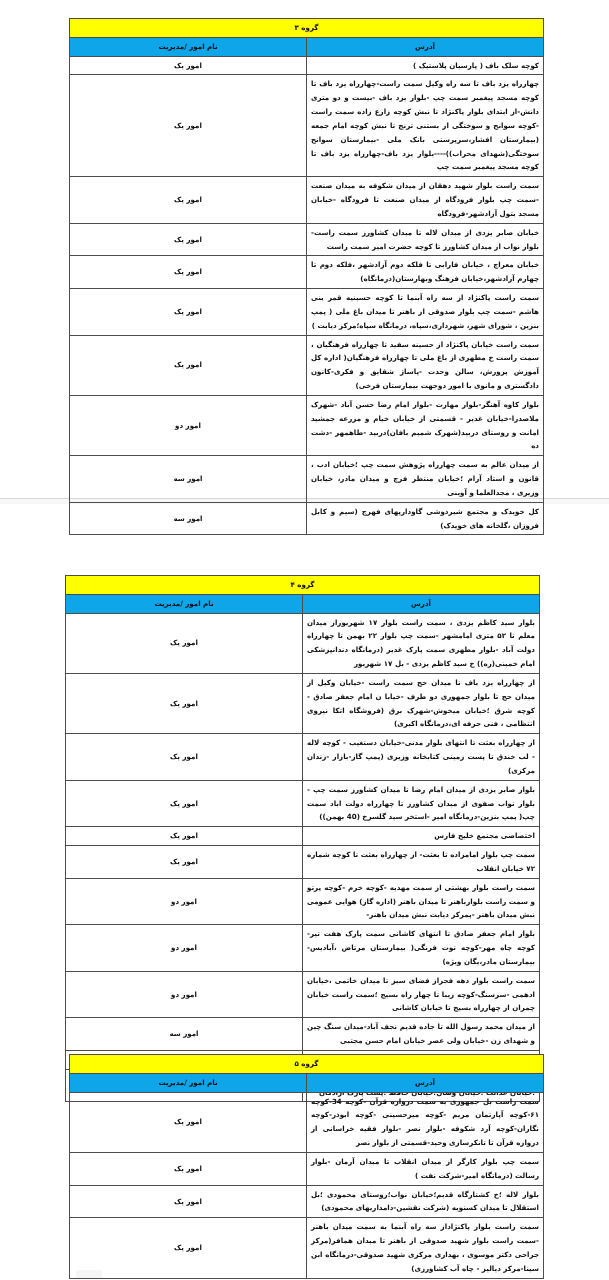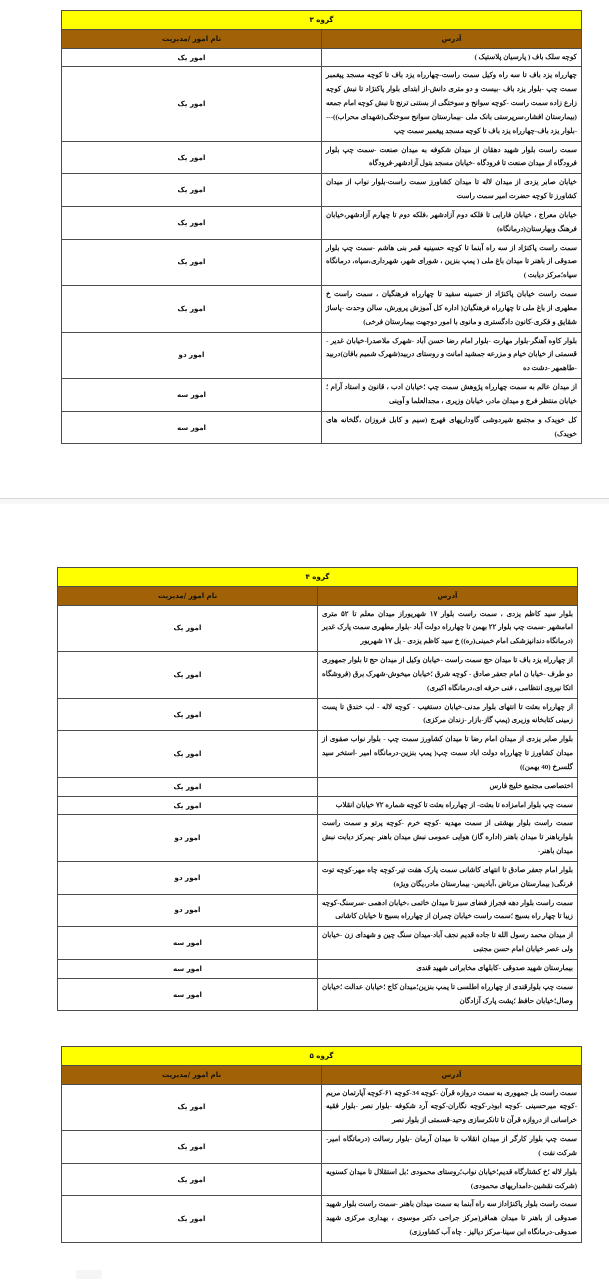--- a/index.html
+++ b/index.html
@@ -53,22 +53,22 @@
   }
   .page-divider .gap {
     width: 100%;
     height: 5px;
     background: #f7f7f7;
   }
 
   table.grid {
     border-collapse: collapse;
     table-layout: fixed;
-    width: 521px;
-    margin: 8px;
+    width: 475px;
+    margin: 16px;
     position: absolute;
   }
   table.grid td, table.grid th {
     border: 1px solid #4d4d4d;
     padding: 2px 4px;
     vertical-align: middle;
     font-size: 7.1px;
     line-height: 1.95;
     color: #111111;
     font-weight: bold;
@@ -77,39 +77,38 @@
   .group-title {
     background: #ffff00;
     text-align: center;
     font-size: 9px;
     font-weight: bold;
     padding: 4px 0 5px 0;
     letter-spacing: 0.2px;
     color: #000;
   }
   .col-head {
-    background: #a16207;
+    background: #0ea5e9;
     text-align: center;
     font-size: 6.6px;
     font-weight: bold;
     padding: 3px 0;
     color: #000;
   }
   .c-name {
     width: 57px;
     text-align: center;
     font-size: 7.4px;
     white-space: nowrap;
   }
   .c-addr {
     text-align: justify;
     text-align-last: right;
     padding-right: 5px;
     padding-left: 5px;
-    font-family: Liberation Serif, serif;
   }
   .c-addr.one-line { text-align: right; text-align-last: right; }
   .bottom-smudge {
     position: absolute;
     left: 76px;
     top: 1270px;
     width: 26px;
     height: 9px;
     background: #f2f2f2;
     border-radius: 2px;

